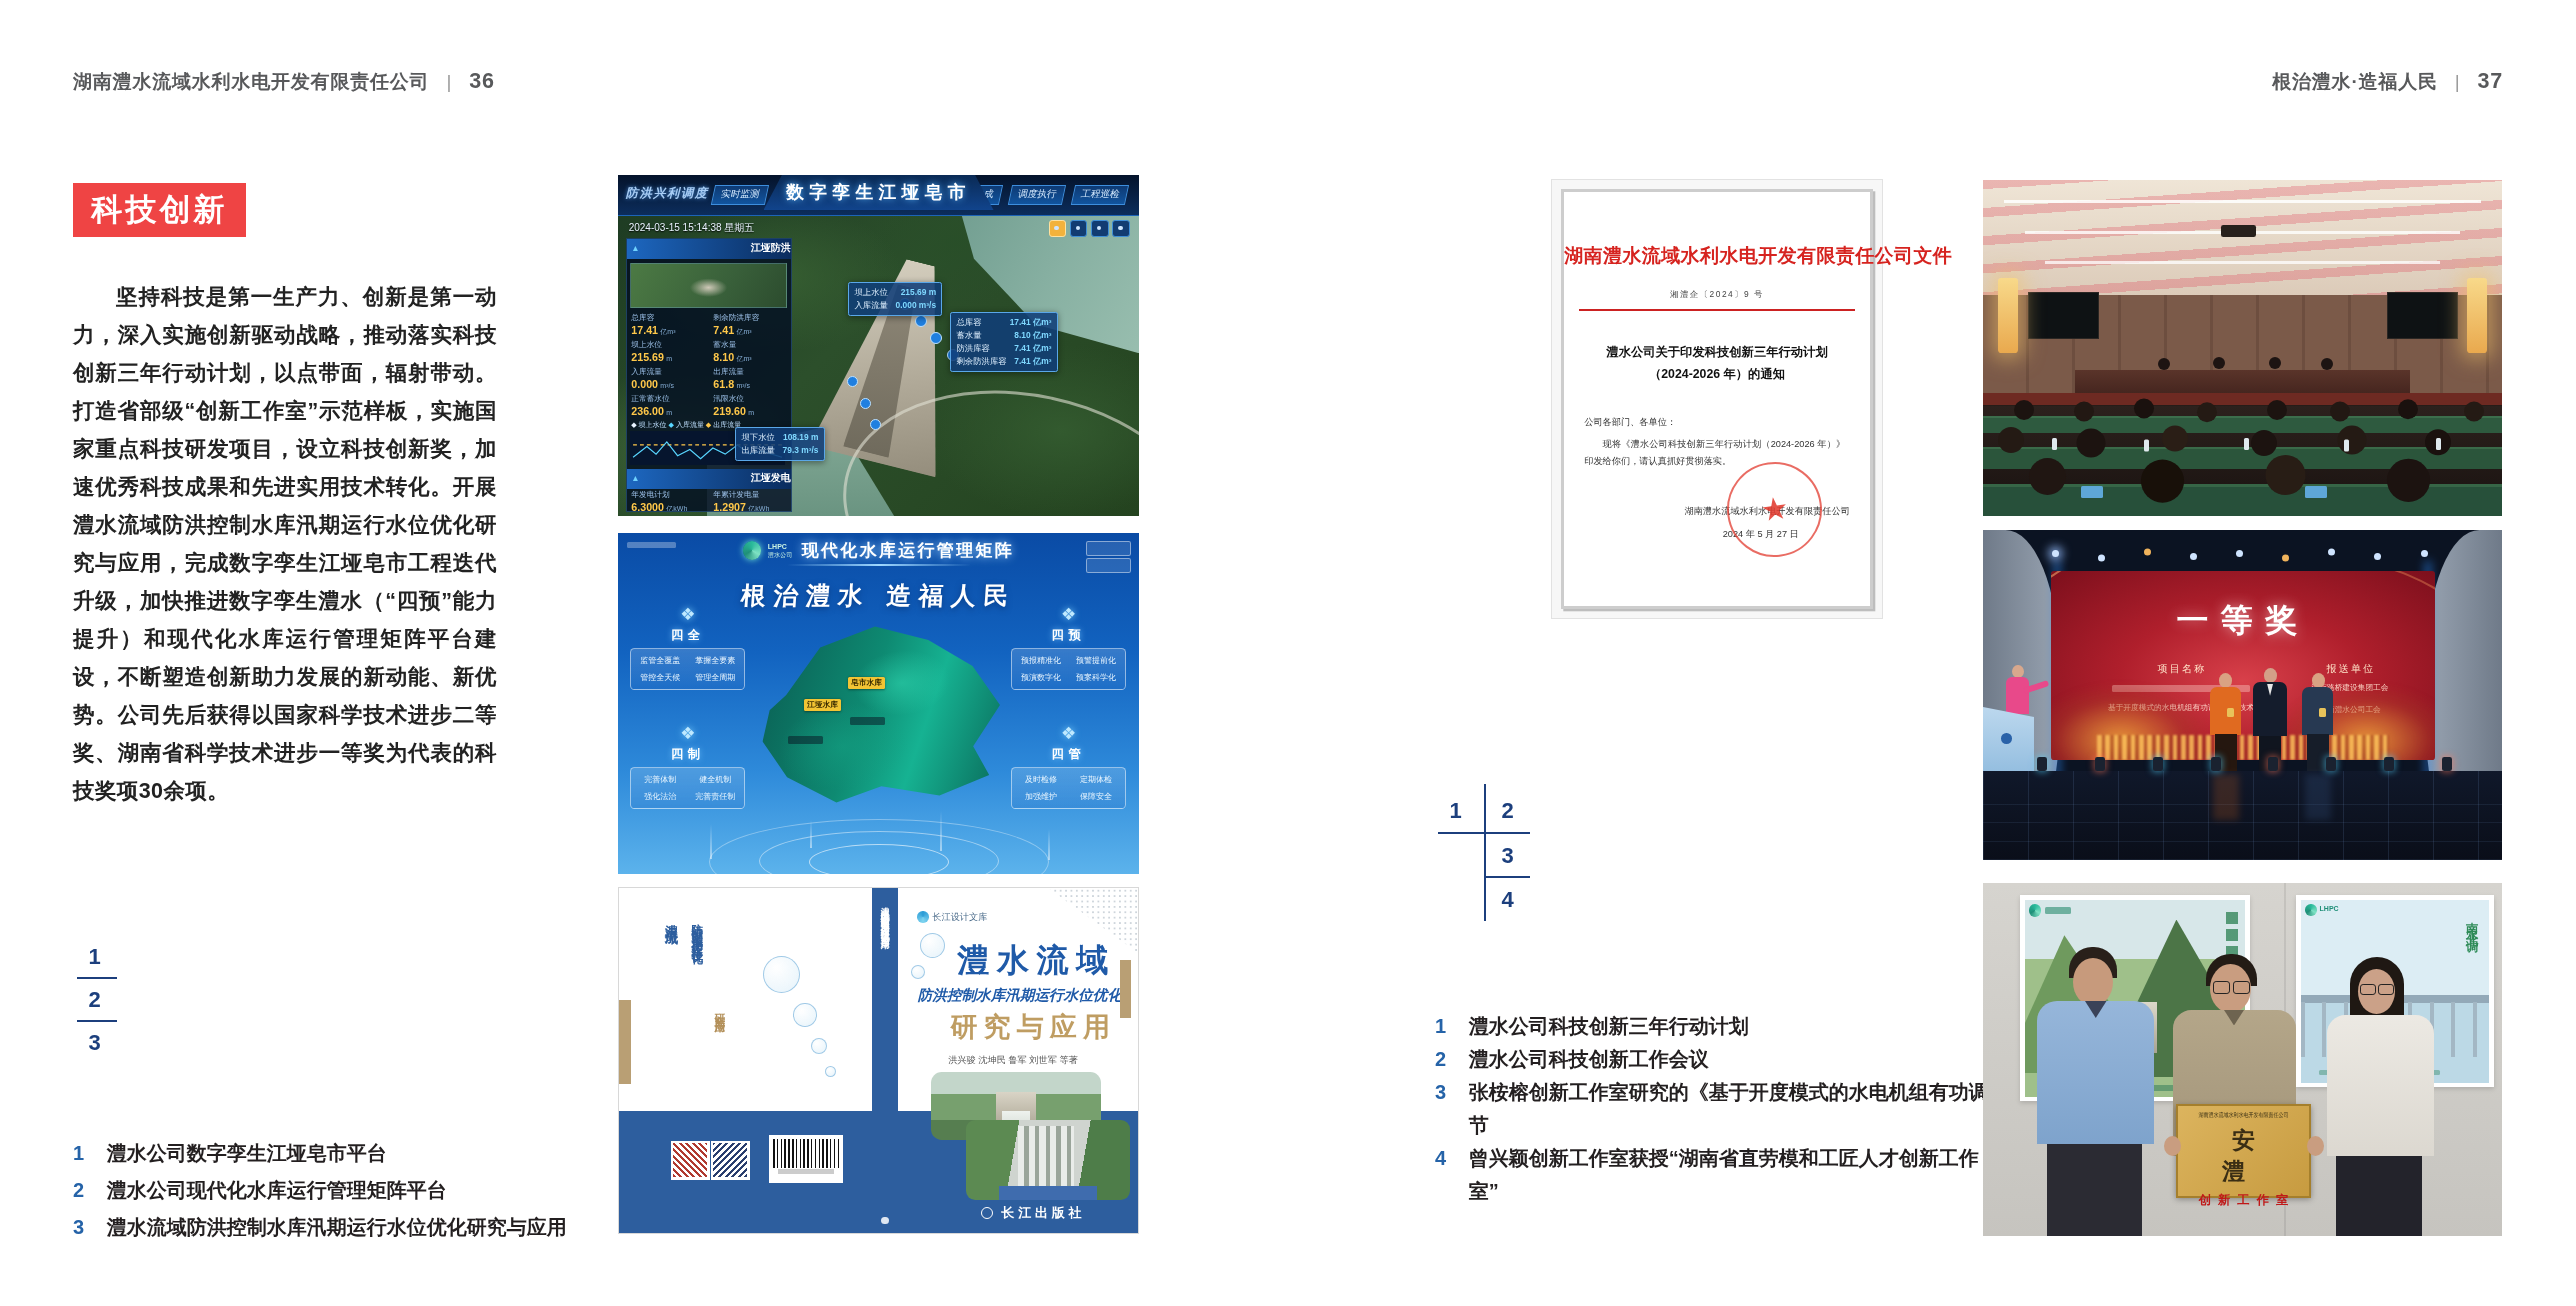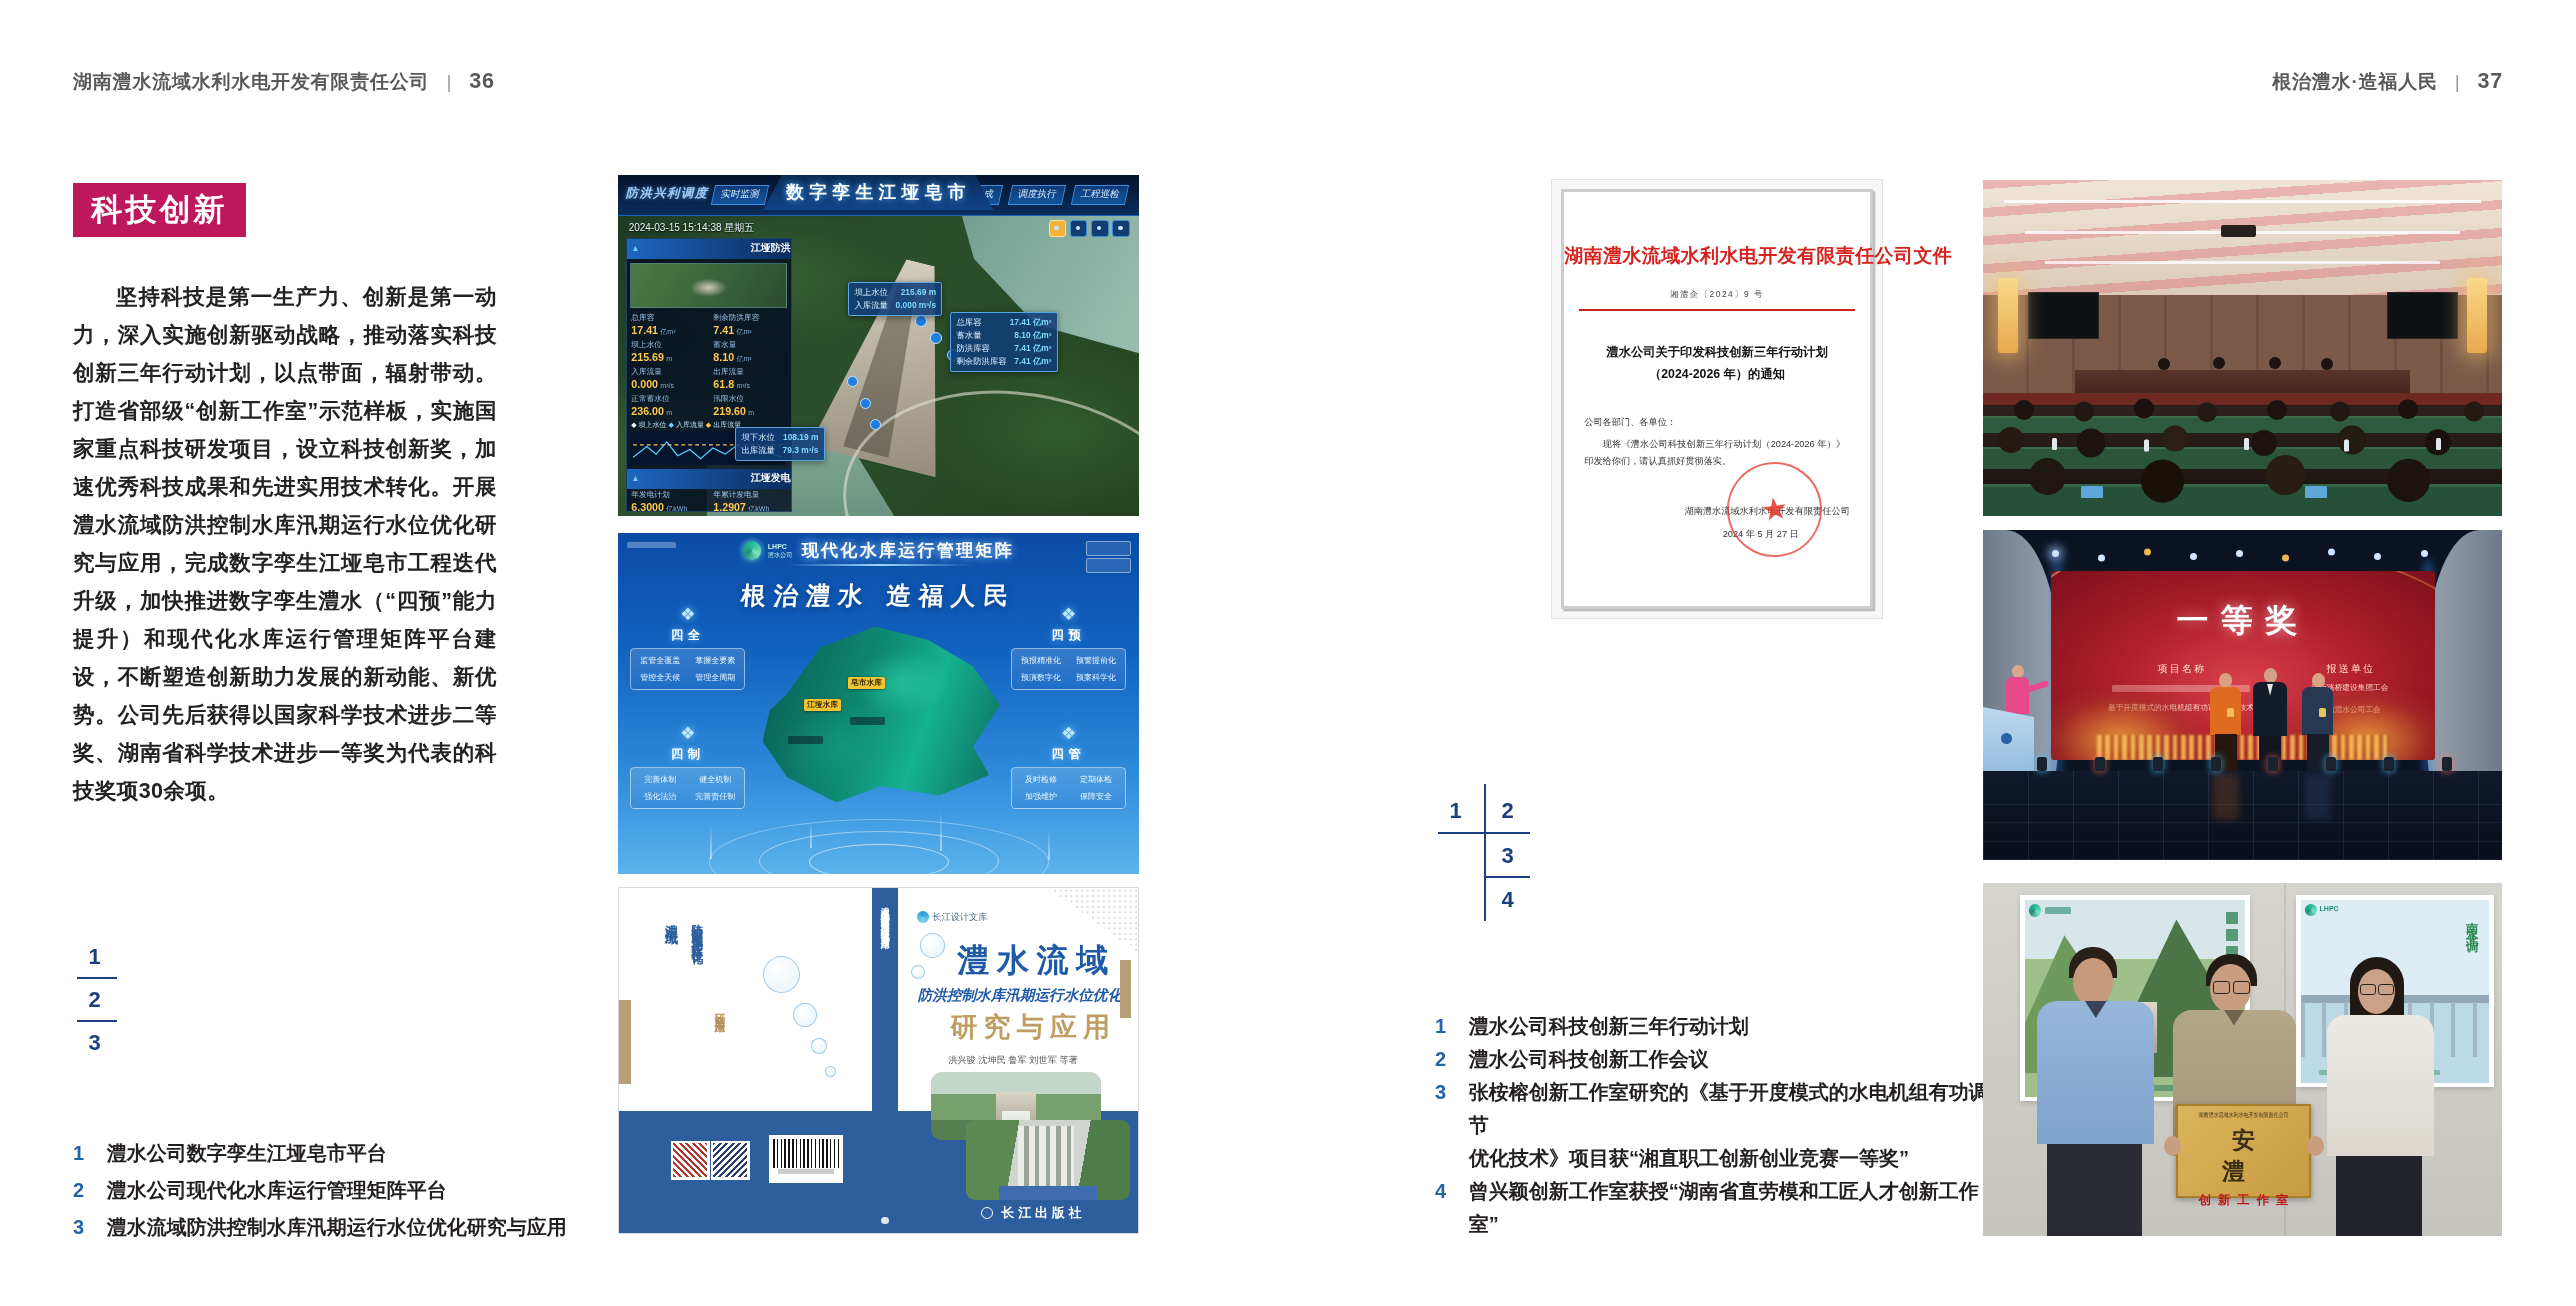--- a/index.html
+++ b/index.html
@@ -5,21 +5,21 @@
   html,body{margin:0;padding:0;}
   body{width:2576px;height:1306px;background:#ffffff;position:relative;overflow:hidden;
        font-family:"Liberation Sans","DejaVu Sans",sans-serif;color:#231f20;}
   .abs{position:absolute;}
   .fig{position:absolute;overflow:hidden;}
   
   .pg-header{font-size:19px;font-weight:bold;color:#58595b;letter-spacing:0.8px;white-space:nowrap;}
   .pg-header .sep{color:#9b9b9b;font-weight:normal;margin:0 17px;}
   .pg-header .no{font-size:21.5px;}
   
-  .sec-title{background:#be185d;color:#fff;font-size:31px;font-weight:bold;letter-spacing:3.1px;
+  .sec-title{background:#ef4444;color:#fff;font-size:31px;font-weight:bold;letter-spacing:3.1px;
              width:173px;height:54px;line-height:54px;text-align:center;}
   
   .body-par{width:424px;font-size:21.5px;line-height:38px;font-weight:bold;color:#222;
             text-align:justify;text-indent:2em;word-break:break-all;letter-spacing:0.4px;}
   
   .fig-no{color:#1c3f7d;font-weight:bold;font-size:22px;width:31px;text-align:center;}
   .fig-line{background:#1c3f7d;height:1.5px;}
   
   .cap-row{display:flex;gap:12.3px;font-size:20px;font-weight:bold;color:#231f20;line-height:33px;}
   .cap-no{color:#2563a8;min-width:21.5px;}
@@ -420,23 +420,20 @@
       <span>澧水公司科技创新三年行动计划</span>
     </div>
     <div class="cap-row">
       <span class="cap-no">2</span>
       <span>澧水公司科技创新工作会议</span>
     </div>
     <div class="cap-row">
       <span class="cap-no">3</span>
       <span>张桉榕创新工作室研究的《基于开度模式的水电机组有功调节</span>
     </div>
-    <div class="cap-row cap-indent">
-      <span>优化技术》项目获“湘直职工创新创业竞赛一等奖”</span>
-    </div>
     <div class="cap-row">
       <span class="cap-no">4</span>
       <span>曾兴颖创新工作室获授“湖南省直劳模和工匠人才创新工作室”</span>
     </div>
   </div>
 
   <div class="fig" style="left:695px;top:180px;width:519px;height:336px;background:#271c18;">
     <div class="abs" style="left:0;top:0;width:100%;height:115px;
                 background:repeating-linear-gradient(176deg, rgba(222,72,92,.30) 0 9.2px, rgba(255,255,255,0) 9.2px 28px),
                            linear-gradient(180deg,#efe5d6,#dccbb9);"></div>

